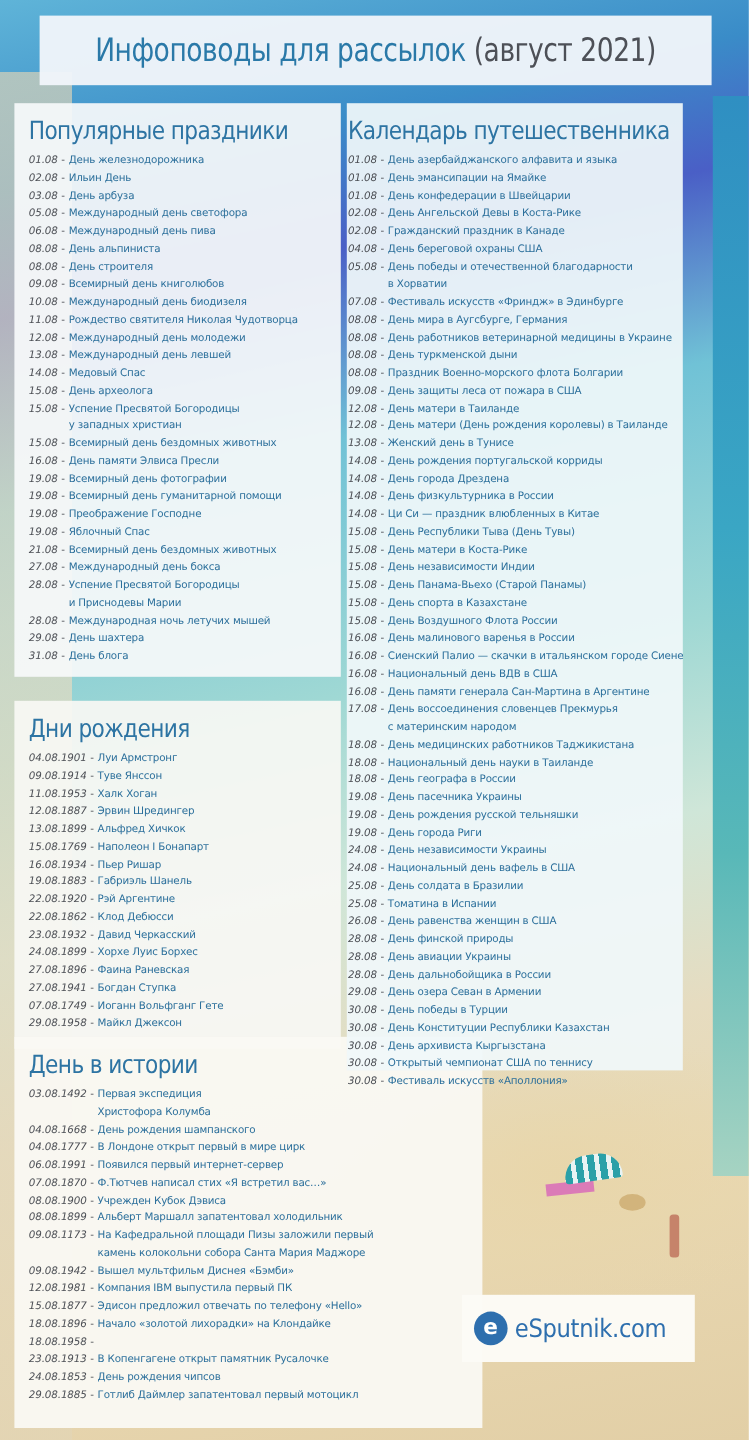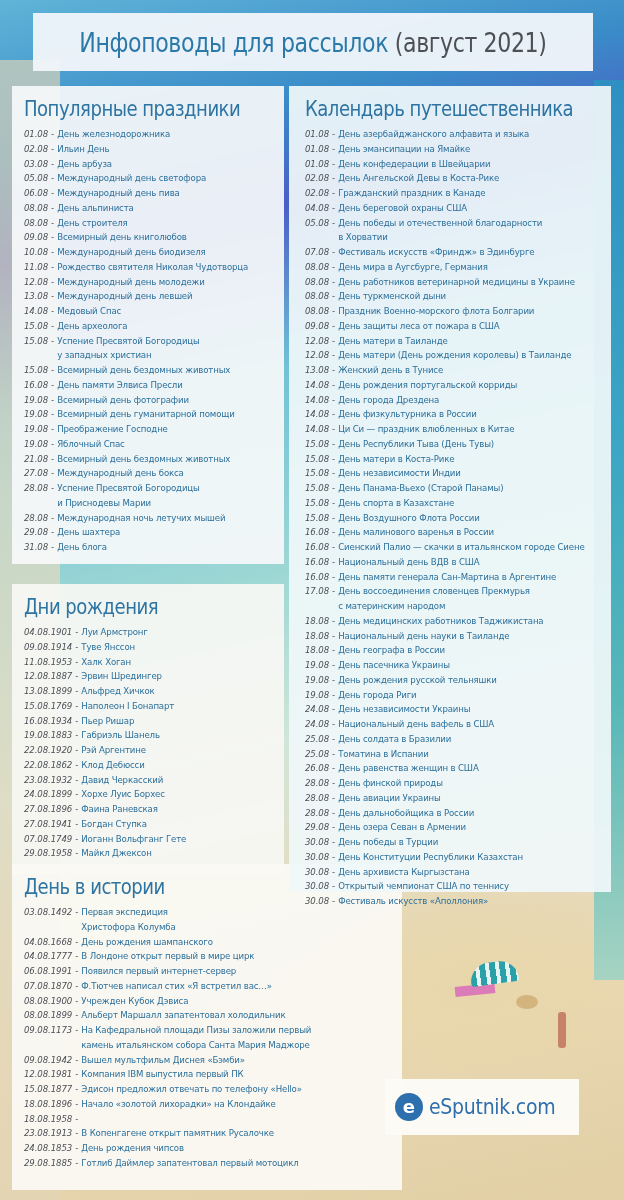--- a/index.html
+++ b/index.html
@@ -44,21 +44,21 @@
   .row {
     display: flex; font-size: 8.6px; line-height: 14.75px; white-space: nowrap;
   }
   .row .date { color: #4c4f55; font-style: italic; letter-spacing: -0.1px; }
   .row .sep { color: #4c4f55; padding: 0 3px; }
   .row .text { color: #2b6f9b; letter-spacing: -0.15px; }
 
   #p-popular { left: 12px; top: 86px; width: 272px; height: 478px; background: rgba(246,249,250,0.93); }
   #p-birthdays { left: 12px; top: 568px; width: 272px; height: 290px; background: rgba(248,248,244,0.93); margin-top: 16px; }
   #p-history { left: 12px; top: 864px; width: 390px; height: 326px; background: rgba(250,249,243,0.95); }
-  #p-travel { left: 289px; top: 86px; width: 322px; height: 806px; background: rgba(240,248,250,0.93); padding-left: 16px; }
+  #p-travel { left: 289px; top: 86px; width: 280px; height: 806px; background: rgba(240,248,250,0.93); padding-left: 1px; }
 
   .umbrella {
     position: absolute; left: 470px; top: 962px; width: 48px; height: 22px;
     border-radius: 24px 24px 4px 4px;
     background: repeating-linear-gradient(90deg, #2aa0a8 0 6px, #e8f3f3 6px 10px);
     transform: rotate(-8deg);
   }
   .towel { position: absolute; left: 455px; top: 985px; width: 40px; height: 10px; background: #d86bb8; transform: rotate(-6deg); opacity: 0.85; }
   .person { position: absolute; left: 558px; top: 1012px; width: 8px; height: 36px; background: #c6836a; border-radius: 3px; }
   .sandcastle { position: absolute; left: 516px; top: 995px; width: 22px; height: 14px; border-radius: 50%; background: #d2b47c; }
@@ -369,21 +369,21 @@
         <span class="text">Альберт Маршалл запатентовал холодильник</span>
       </div>
       <div class="row">
         <span class="date">09.08.1173</span>
         <span class="sep">-</span>
         <span class="text">На Кафедральной площади Пизы заложили первый</span>
       </div>
       <div class="row cont">
         <span class="date" style="visibility:hidden">09.08.1173</span>
         <span class="sep" style="visibility:hidden">-</span>
-        <span class="text">камень итальянском собора Санта Мария Маджоре</span>
+        <span class="text">камень колокольни собора Санта Мария Маджоре</span>
       </div>
       <div class="row">
         <span class="date">09.08.1942</span>
         <span class="sep">-</span>
         <span class="text">Вышел мультфильм Диснея «Бэмби»</span>
       </div>
       <div class="row">
         <span class="date">12.08.1981</span>
         <span class="sep">-</span>
         <span class="text">Компания IBM выпустила первый ПК</span>

